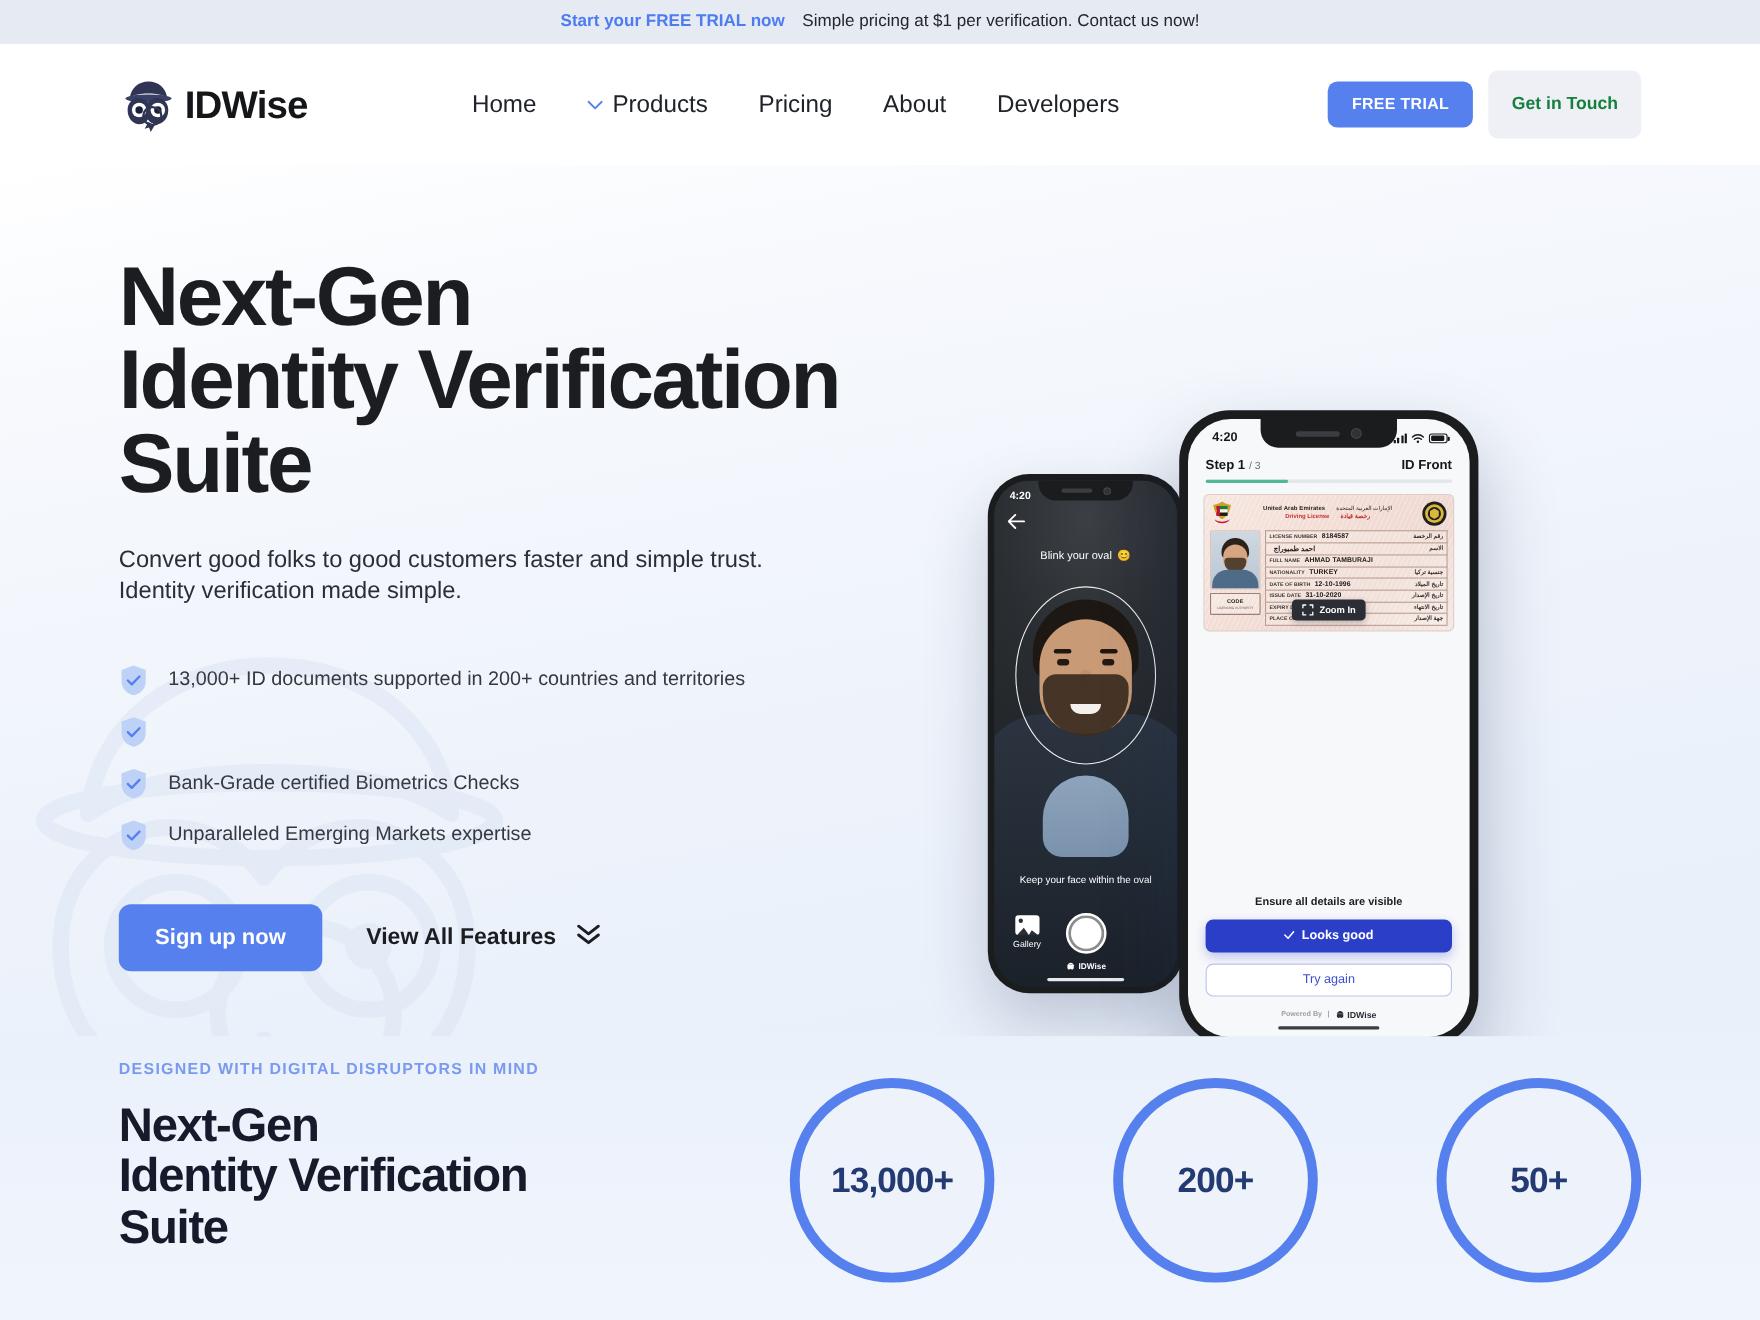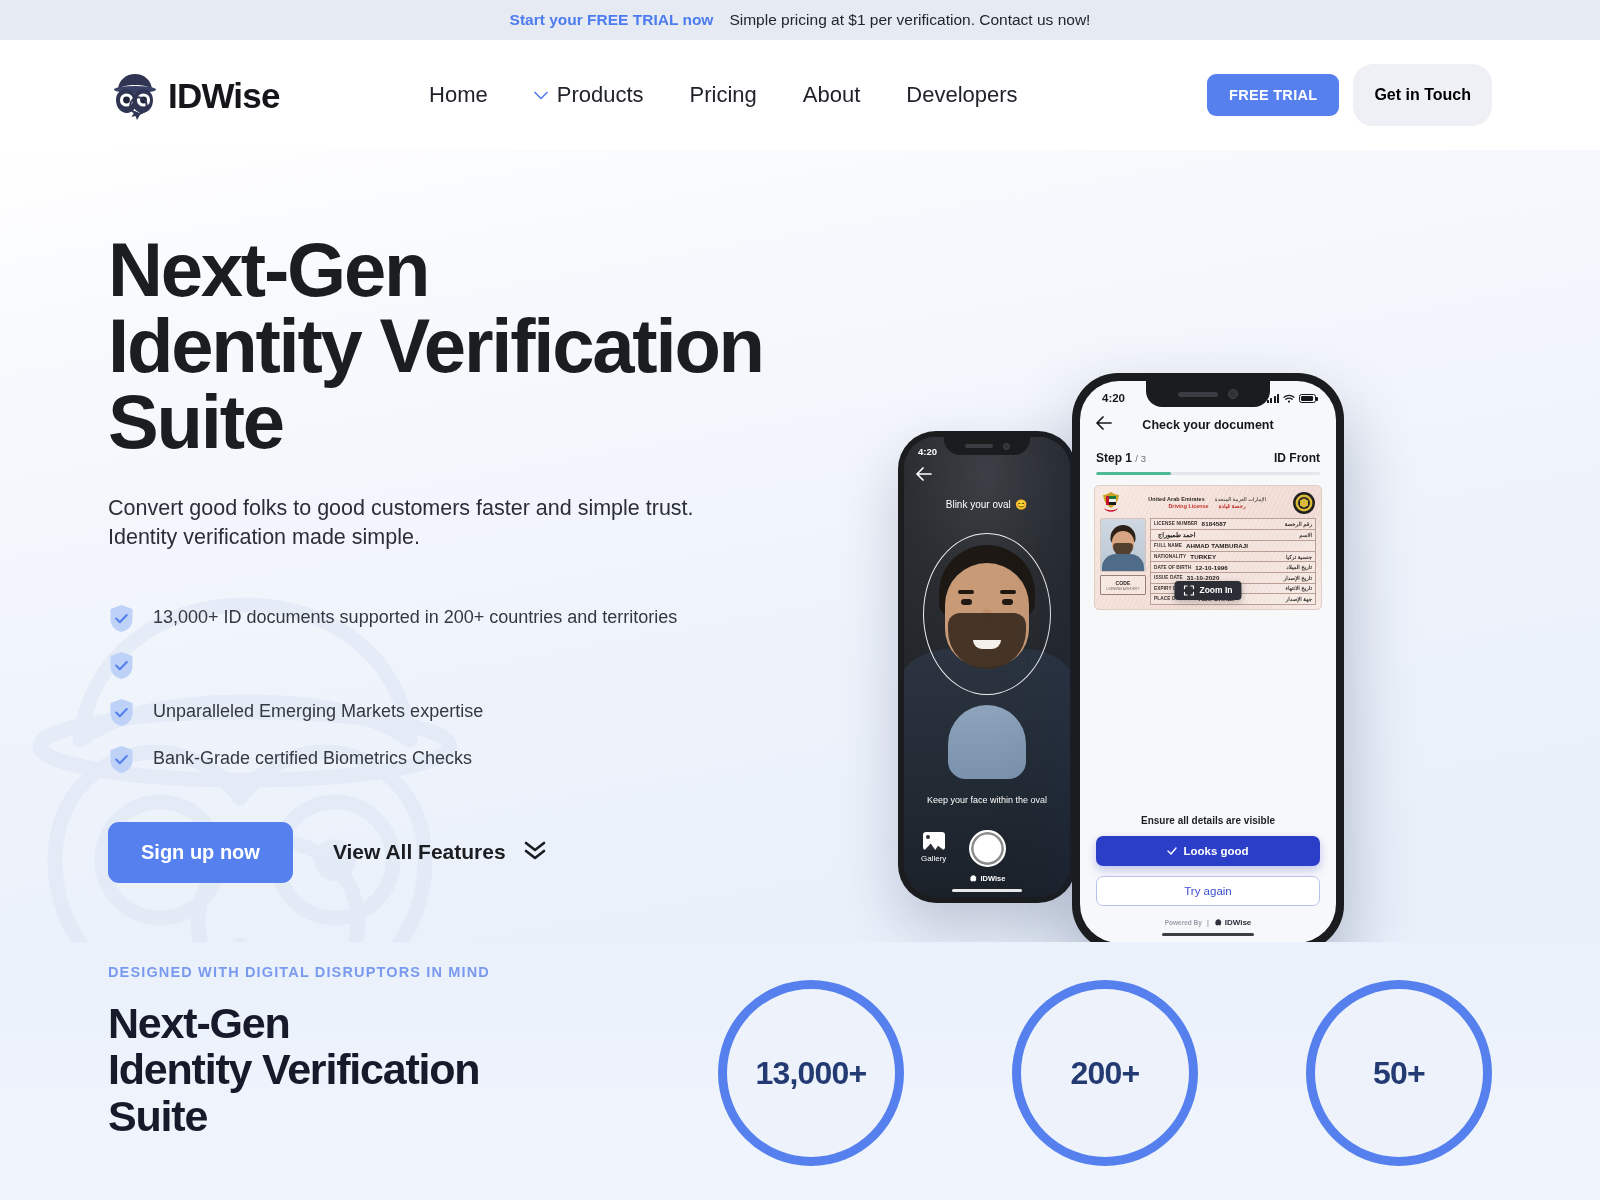--- a/index.html
+++ b/index.html
@@ -45,22 +45,22 @@
   }
   .chev{display:inline-block;color:#4d7cf0;}
   .chev svg{display:block;}
   .header-actions{display:flex;align-items:center;gap:14px;}
   .btn-free{
     background:#5580ee;color:#fff;font-weight:700;font-size:14.5px;
     letter-spacing:.3px;padding:13px 22px;border-radius:9px;border:none;
     cursor:pointer;
   }
   .btn-touch{
-    background:#eef0f5;color:#000000;font-weight:700;font-size:16px;
-    padding:22px 21px;border-radius:20px;border:none;cursor:pointer;
+    background:#eef0f5;color:#15803d;font-weight:700;font-size:16px;
+    padding:22px 21px;border-radius:9px;border:none;cursor:pointer;
   }
 
   
   .hero{
     position:relative;width:100%;height:calc(1200px - 150px);
     background:linear-gradient(170deg,#ffffff 0%,#f7f9fd 16%,#eef3fb 48%,#e9f0fa 72%,#eaf1fb 100%);
     overflow:hidden;
   }
   .hero-watermark{
     position:absolute;left:-40px;top:420px;width:720px;height:560px;
@@ -460,30 +460,30 @@
               </svg>
           </span>
         </div>
         <div class="feature">
           <span class="shield">
             <svg viewBox="0 0 27 29">
                 <path d="M13.5 1l11 4v10c0 7.5-5 11.5-11 13C7.5 26.5 2.5 22.5 2.5 15V5z" fill="#bed2f7"></path>
                 <path d="M8.2 14.6l3.6 3.6 7-7.2" stroke="#5580ee" stroke-width="2.1" fill="none" stroke-linecap="round" stroke-linejoin="round"></path>
               </svg>
           </span>
-          <span class="feature-text">Unparalleled Emerging Markets expertise</span>
+          <span class="feature-text">Bank-Grade certified Biometrics Checks</span>
         </div>
         <div class="feature">
           <span class="shield">
             <svg viewBox="0 0 27 29">
                 <path d="M13.5 1l11 4v10c0 7.5-5 11.5-11 13C7.5 26.5 2.5 22.5 2.5 15V5z" fill="#bed2f7"></path>
                 <path d="M8.2 14.6l3.6 3.6 7-7.2" stroke="#5580ee" stroke-width="2.1" fill="none" stroke-linecap="round" stroke-linejoin="round"></path>
               </svg>
           </span>
-          <span class="feature-text">Bank-Grade certified Biometrics Checks</span>
+          <span class="feature-text">Unparalleled Emerging Markets expertise</span>
         </div>
       </div>
 
       <div class="hero-cta">
         <button class="btn-signup">Sign up now</button>
         <div class="link-features">
           <span>View All Features</span>
           <span class="dblchev">
             <svg width="24" height="22" viewBox="0 0 24 22">
                 <path d="M3 4l9 7 9-7M3 12l9 7 9-7" stroke="#1b1d21" stroke-width="2.6" fill="none" stroke-linecap="round" stroke-linejoin="round"></path>
@@ -569,28 +569,20 @@
                     <path d="M2.8 5.3c.9-.8 2-1.2 3.2-1.2s2.3.4 3.2 1.2" stroke="#15171a" stroke-width="1.3" fill="none" stroke-linecap="round"></path>
                     <circle cx="6" cy="7.6" r="1.1" fill="#15171a"></circle>
                   </svg>
               </span>
               <span class="batt">
                   <i></i>
                 </span>
             </span>
           </div>
 
-          <div class="docbar">
-            <span class="backarrow">
-              <svg width="16" height="14" viewBox="0 0 16 14">
-                  <path d="M7 1L1 7l6 6M1 7h14" stroke="#15171a" stroke-width="1.7" fill="none" stroke-linecap="round" stroke-linejoin="round"></path>
-                </svg>
-            </span>
-            <span class="doctitle">Check your document</span>
-          </div>
 
           <div class="steprow">
             <span class="stepnum">
               <span>Step 1</span>
               <em>/ 3</em>
             </span>
             <span class="sidelabel">ID Front</span>
           </div>
           <div class="progress">
               <i></i>

